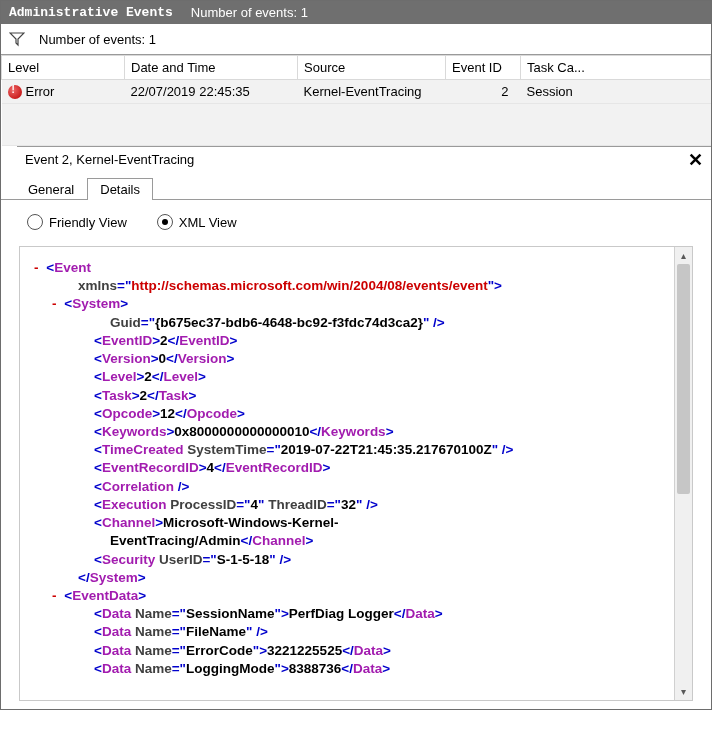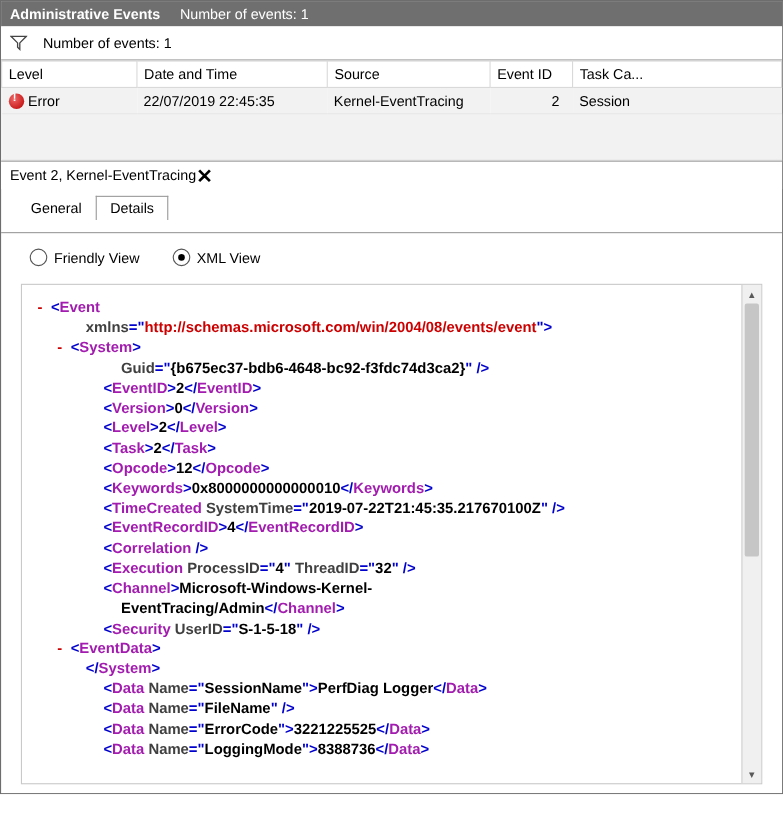--- a/index.html
+++ b/index.html
@@ -18,21 +18,21 @@
     box-sizing: border-box;
   }
   .title-bar {
     background: #6f6f6f;
     color: #ffffff;
     padding: 4px 8px;
     font-size: 13px;
     display: flex;
     gap: 18px;
   }
-  .title-bar .primary { font-weight: bold; }
+  .title-bar .primary { font-weight: bold; font-family: Liberation Mono, monospace; }
   .filter-bar {
     border-bottom: 1px solid #9a9a9a;
     display: flex;
     align-items: center;
     height: 30px;
     padding: 0 8px;
     gap: 14px;
     background:#fff;
   }
   .filter-icon {
@@ -70,33 +70,35 @@
     content:"!"; color:#fff; font-size:10px; font-weight:bold;
     position:absolute; left:4px; top:-1px;
   }
   .spacer-row { height:42px; background:#fff; }
 
   .detail-header {
     border-top: 1px solid #9a9a9a;
     padding: 5px 8px;
     display:flex;
     align-items:center;
+    justify-content:space-between;
     background:#fff;
+    margin-left:16px;
   }
   .detail-header .close {
     font-weight: bold;
     font-size:18px;
     line-height: 14px;
     cursor:pointer;
   }
 
   
   .tabstrip {
     display:flex;
-    padding: 6px 14px 12px 14px;
+    padding: 6px 14px 0 14px;
     position:relative;
   }
   .tabstrip::after {
     content:"";
     position:absolute;
     left:0; right:0; bottom:0;
     border-bottom:1px solid #9a9a9a;
   }
   .tab {
     padding: 3px 12px;
@@ -286,23 +288,23 @@
         <span class="line i3"><span class="punct">&lt;</span><span class="tag">Task</span><span class="punct">&gt;</span><span class="elval">2</span><span class="punct">&lt;/</span><span class="tag">Task</span><span class="punct">&gt;</span></span>
         <span class="line i3"><span class="punct">&lt;</span><span class="tag">Opcode</span><span class="punct">&gt;</span><span class="elval">12</span><span class="punct">&lt;/</span><span class="tag">Opcode</span><span class="punct">&gt;</span></span>
         <span class="line i3"><span class="punct">&lt;</span><span class="tag">Keywords</span><span class="punct">&gt;</span><span class="elval">0x8000000000000010</span><span class="punct">&lt;/</span><span class="tag">Keywords</span><span class="punct">&gt;</span></span>
         <span class="line i3"><span class="punct">&lt;</span><span class="tag">TimeCreated</span> <span class="attr">SystemTime</span><span class="punct">="</span><span class="elval">2019-07-22T21:45:35.217670100Z</span><span class="punct">" /&gt;</span></span>
         <span class="line i3"><span class="punct">&lt;</span><span class="tag">EventRecordID</span><span class="punct">&gt;</span><span class="elval">4</span><span class="punct">&lt;/</span><span class="tag">EventRecordID</span><span class="punct">&gt;</span></span>
         <span class="line i3"><span class="punct">&lt;</span><span class="tag">Correlation</span><span class="punct"> /&gt;</span></span>
         <span class="line i3"><span class="punct">&lt;</span><span class="tag">Execution</span> <span class="attr">ProcessID</span><span class="punct">="</span><span class="elval">4</span><span class="punct">"</span> <span class="attr">ThreadID</span><span class="punct">="</span><span class="elval">32</span><span class="punct">" /&gt;</span></span>
         <span class="line i3"><span class="punct">&lt;</span><span class="tag">Channel</span><span class="punct">&gt;</span><span class="elval">Microsoft-Windows-Kernel-</span></span>
         <span class="line i3b"><span class="elval">EventTracing/Admin</span><span class="punct">&lt;/</span><span class="tag">Channel</span><span class="punct">&gt;</span></span>
         <span class="line i3"><span class="punct">&lt;</span><span class="tag">Security</span> <span class="attr">UserID</span><span class="punct">="</span><span class="elval">S-1-5-18</span><span class="punct">" /&gt;</span></span>
+        <span class="line i2"><span class="punct">&lt;/</span><span class="tag">System</span><span class="punct">&gt;</span></span>
+
         <span class="line i1"><span class="toggle">-</span>&nbsp;<span class="punct">&lt;</span><span class="tag">EventData</span><span class="punct">&gt;</span></span>
-
-        <span class="line i2"><span class="punct">&lt;/</span><span class="tag">System</span><span class="punct">&gt;</span></span>
 
         <span class="line i3"><span class="punct">&lt;</span><span class="tag">Data</span> <span class="attr">Name</span><span class="punct">="</span><span class="elval">SessionName</span><span class="punct">"&gt;</span><span class="elval">PerfDiag Logger</span><span class="punct">&lt;/</span><span class="tag">Data</span><span class="punct">&gt;</span></span>
         <span class="line i3"><span class="punct">&lt;</span><span class="tag">Data</span> <span class="attr">Name</span><span class="punct">="</span><span class="elval">FileName</span><span class="punct">" /&gt;</span></span>
         <span class="line i3"><span class="punct">&lt;</span><span class="tag">Data</span> <span class="attr">Name</span><span class="punct">="</span><span class="elval">ErrorCode</span><span class="punct">"&gt;</span><span class="elval">3221225525</span><span class="punct">&lt;/</span><span class="tag">Data</span><span class="punct">&gt;</span></span>
         <span class="line i3"><span class="punct">&lt;</span><span class="tag">Data</span> <span class="attr">Name</span><span class="punct">="</span><span class="elval">LoggingMode</span><span class="punct">"&gt;</span><span class="elval">8388736</span><span class="punct">&lt;/</span><span class="tag">Data</span><span class="punct">&gt;</span></span>
 
       </div>
       <div class="vscroll">
         <div class="arrow">▴</div>
         <div class="track">

